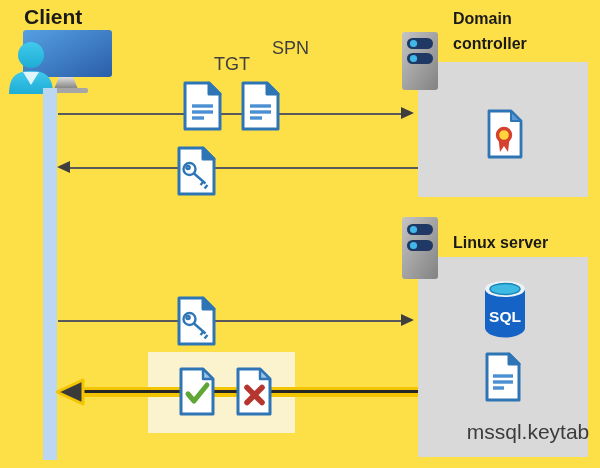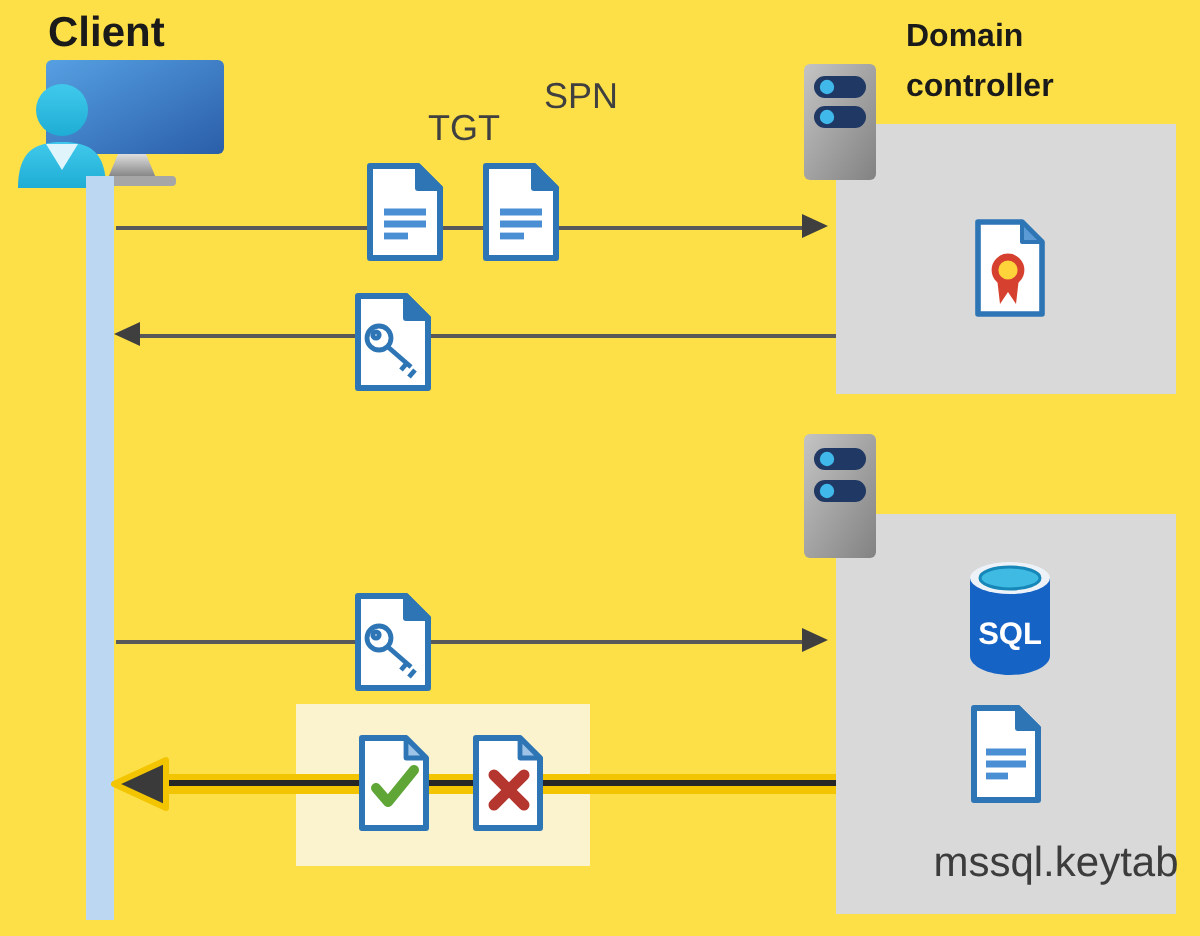--- a/index.html
+++ b/index.html
@@ -156,20 +156,21 @@
   </svg>
 
   <svg class="abs" style="left:486px;top:108px;" width="38" height="52" viewBox="0 0 38 52">
     <path d="M3,3 H25 L35,13 V49 H3 Z" fill="#ffffff" stroke="#2e75b6" stroke-width="2.8" stroke-linejoin="round"></path>
     <path d="M25,3 L35,13 H25 Z" fill="#5b9bd5" stroke="#2e75b6" stroke-width="2" stroke-linejoin="round"></path>
     <path d="M12.5,31 L14,44 L18,38 L22,44 L23.5,31 Z" fill="#d6402e"></path>
     <circle cx="18" cy="27" r="6.5" fill="#ffd43b" stroke="#d6402e" stroke-width="3.4"></circle>
   </svg>
 
   <div class="abs gray-box" style="left:418px;top:257px;width:170px;height:200px;"></div>
+  <div class="abs entity-title" style="left:453px;top:230px;width:135px;">Linux server</div>
 
   <svg class="abs" style="left:402px;top:217px;" width="36" height="62" viewBox="0 0 36 62">
     <defs>
       <linearGradient id="gSrv2" x1="0" y1="0" x2="1" y2="1">
         <stop offset="0" stop-color="#c4c4c4"></stop>
           <stop offset="1" stop-color="#828282"></stop>
       </linearGradient>
     </defs>
     <rect x="0" y="0" width="36" height="62" rx="3" fill="url(#gSrv2)"></rect>
     <rect x="5" y="7" width="26" height="11" rx="5.5" fill="#1f3864"></rect>

